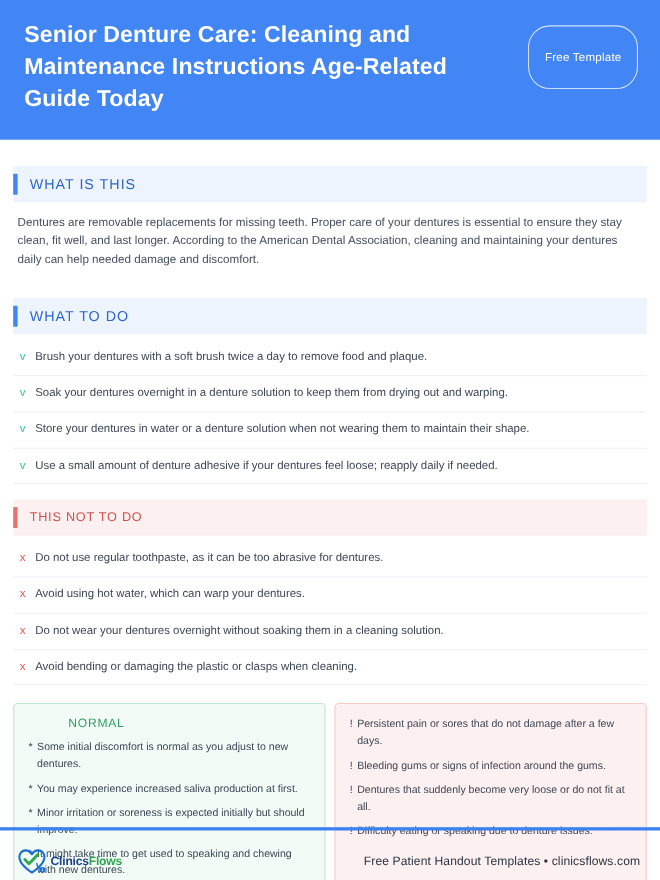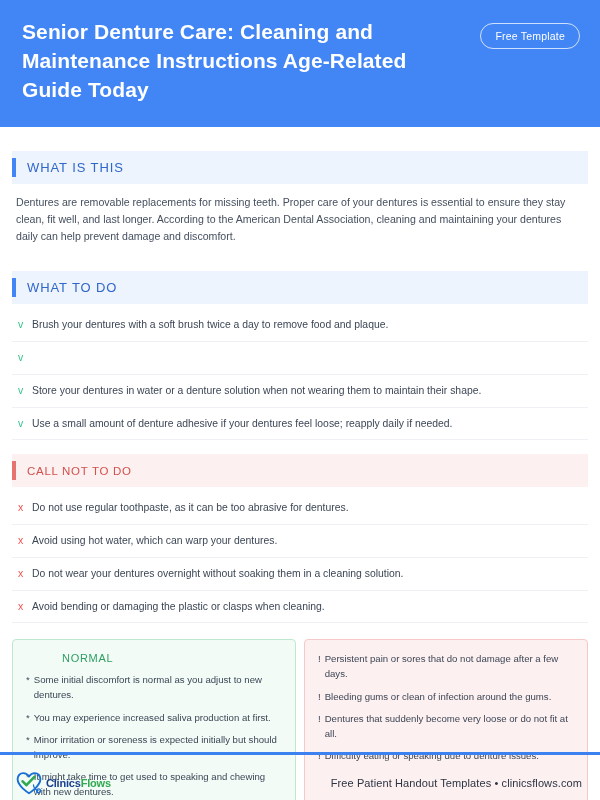--- a/index.html
+++ b/index.html
@@ -36,21 +36,21 @@
     max-width: 430px;
     margin: 0;
   }
   .pill {
     flex: none;
     margin-top: 5px;
     border: 1px solid rgba(255,255,255,0.75);
     border-radius: 20px;
     color: #ffffff;
     font-size: 10.5px;
-    padding: 6px 14px;
+    padding: 22px 14px;
     white-space: nowrap;
     background: transparent;
     letter-spacing: 0.2px;
   }
 
   
   .content {
     padding: 0 12px;
   }
 
@@ -196,47 +196,48 @@
   <h1 class="header-title">Senior Denture Care: Cleaning and Maintenance Instructions Age-Related Guide Today</h1>
   <div class="pill">Free Template</div>
 </div>
 
 <div class="content">
 
   <div class="sec-head blue">
     <span class="bar"></span>
     <span class="sec-title">WHAT IS THIS</span>
   </div>
-  <p class="intro">Dentures are removable replacements for missing teeth. Proper care of your dentures is essential to ensure they stay clean, fit well, and last longer. According to the American Dental Association, cleaning and maintaining your dentures daily can help prevent damage and discomfort.</p>
+  <p class="intro">Dentures are removable replacements for missing teeth. Proper care of your dentures is essential to ensure they stay clean, fit well, and last longer. According to the American Dental Association, cleaning and maintaining your dentures daily can help needed damage and discomfort.</p>
 
   <div class="sec-head blue">
     <span class="bar"></span>
     <span class="sec-title">WHAT TO DO</span>
   </div>
   <div class="row-list">
     <div class="row do">
       <span class="mark">v</span>
       <span class="txt">Brush your dentures with a soft brush twice a day to remove food and plaque.</span>
     </div>
     <div class="row do">
       <span class="mark">v</span>
+      <span class="txt">Soak your dentures overnight in a denture solution to keep them from drying out and warping.</span>
     </div>
     <div class="row do">
       <span class="mark">v</span>
       <span class="txt">Store your dentures in water or a denture solution when not wearing them to maintain their shape.</span>
     </div>
     <div class="row do">
       <span class="mark">v</span>
       <span class="txt">Use a small amount of denture adhesive if your dentures feel loose; reapply daily if needed.</span>
     </div>
   </div>
 
   <div class="sec-head red">
     <span class="bar"></span>
-    <span class="sec-title">CALL NOT TO DO</span>
+    <span class="sec-title">THIS NOT TO DO</span>
   </div>
   <div class="row-list">
     <div class="row dont">
       <span class="mark">x</span>
       <span class="txt">Do not use regular toothpaste, as it can be too abrasive for dentures.</span>
     </div>
     <div class="row dont">
       <span class="mark">x</span>
       <span class="txt">Avoid using hot water, which can warp your dentures.</span>
     </div>
@@ -272,21 +273,21 @@
       </div>
     </div>
 
     <div class="box doctor">
       <div class="box-item">
         <span class="bmark">!</span>
         <span>Persistent pain or sores that do not damage after a few days.</span>
       </div>
       <div class="box-item">
         <span class="bmark">!</span>
-        <span>Bleeding gums or clean of infection around the gums.</span>
+        <span>Bleeding gums or signs of infection around the gums.</span>
       </div>
       <div class="box-item">
         <span class="bmark">!</span>
         <span>Dentures that suddenly become very loose or do not fit at all.</span>
       </div>
       <div class="box-item">
         <span class="bmark">!</span>
         <span>Difficulty eating or speaking due to denture issues.</span>
       </div>
     </div>

